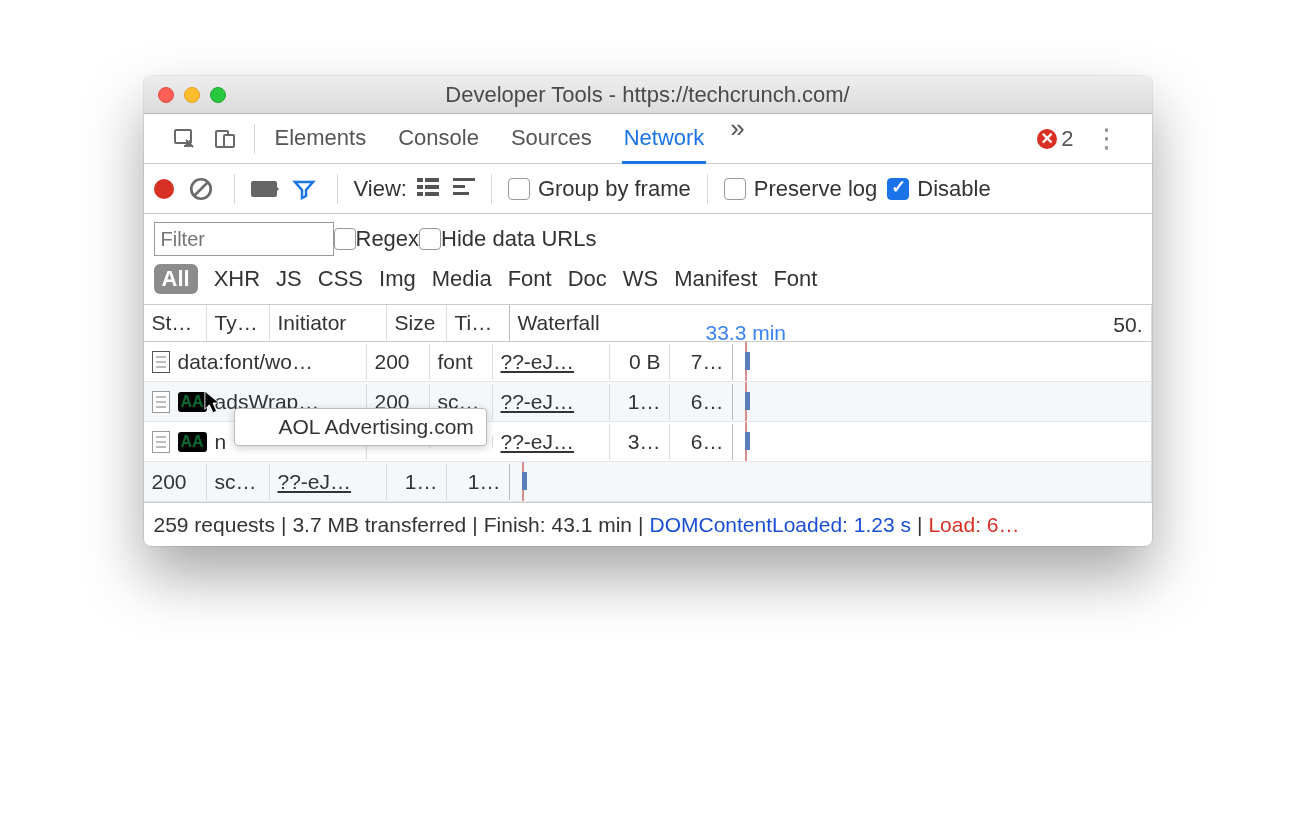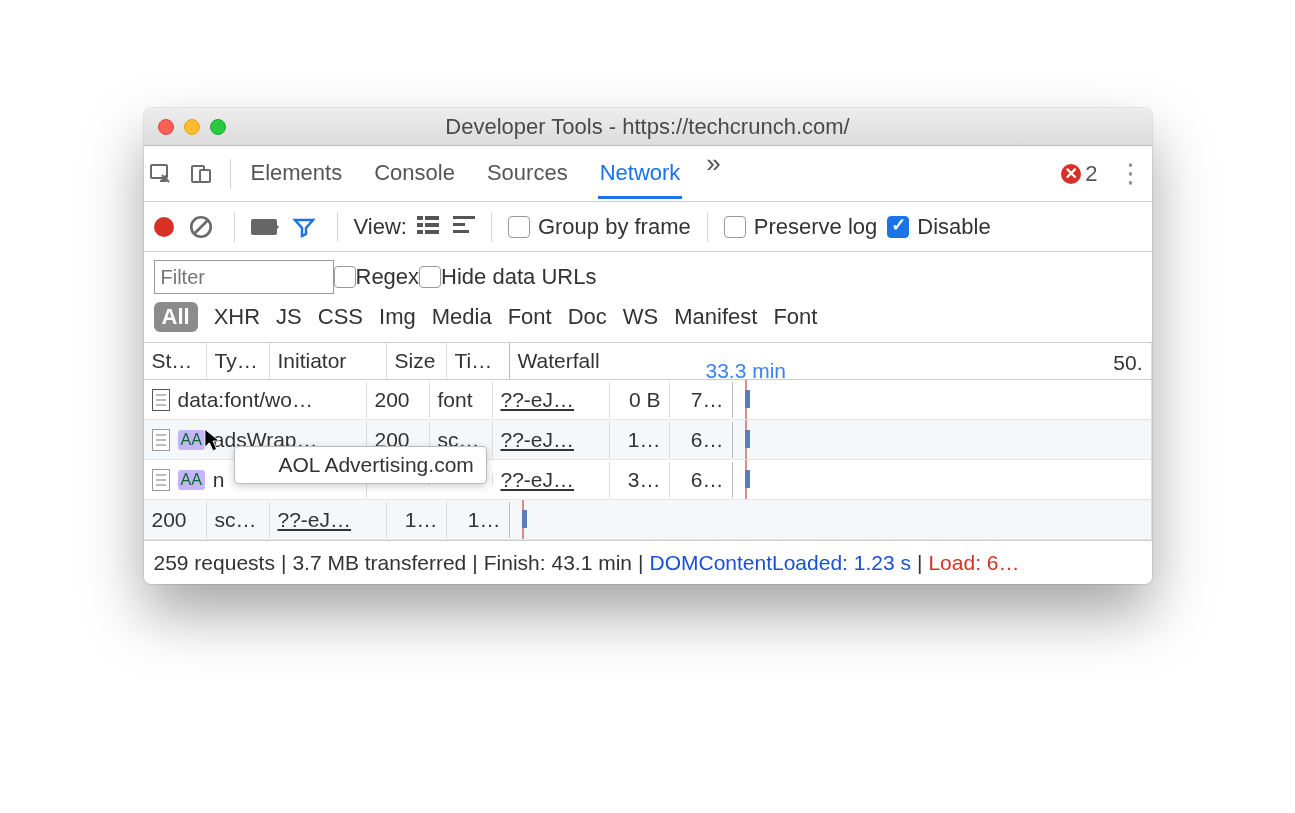--- a/index.html
+++ b/index.html
@@ -9,21 +9,21 @@
     font-size: 22px;
     color: #333;
     width: 1295px;
     height: 813px;
     display: flex;
     align-items: flex-start;
     justify-content: center;
   }
   .window {
     width: 1008px;
-    margin-top: 108px;
+    margin-top: 76px;
     border-radius: 7px;
     box-shadow: 0 30px 60px rgba(0,0,0,0.35), 0 0 0 1px rgba(0,0,0,0.08);
     background: #fff;
     overflow: hidden;
     position: relative;
   }
   .titlebar {
     height: 38px;
     background: linear-gradient(#ededed, #dcdcdc);
     border-bottom: 1px solid #bbb;
@@ -45,22 +45,22 @@
     left: 0; right: 0;
     text-align: center;
     color: #4a4a4a;
     font-size: 22px;
   }
 
   .tabstrip {
     display: flex;
     align-items: center;
     border-bottom: 1px solid #ccc;
-    height: 56px;
-    padding: 0 0;
+    height: 50px;
+    padding: 0 24px;
     gap: 6px;
   }
   .iconbtn {
     display: inline-flex;
     align-items: center;
     justify-content: center;
     width: 34px; height: 34px;
     color: #6a6a6a;
   }
   .vsep {
@@ -171,21 +171,21 @@
     align-items:center;
   }
   .trow.alt { background:#f4f8fb;}
   .td.col-name{display:flex;align-items:center;gap:8px;}
   .fileicon{
     width:18px;height:22px;border:1px solid #999;background:#fff;position:relative;flex:0 0 auto;
   }
   .fileicon:after{content:"";position:absolute;top:4px;left:3px;right:3px;height:2px;background:#bbb;box-shadow:0 5px 0 #bbb,0 10px 0 #bbb;}
   .fileicon.font{border:1.5px solid #555;background:transparent;}
   .aa {
-    background:#c4b5fd;color:#0a6b2f;font-weight:400;font-size:16px;
+    background:#000000;color:#0a6b2f;font-weight:700;font-size:16px;
     padding:1px 3px;border-radius:3px;flex:0 0 auto;
   }
   .initlink{color:#333;text-decoration:underline;}
   .wfcell{position:relative;height:100%;}
   .wfline{position:absolute;top:0;bottom:0;left:12px;width:2px;background:#d98c8c;}
   .wfbar{position:absolute;top:10px;height:18px;left:12px;width:5px;background:#5a7eb8;}
 
   .tooltip {
     position:absolute;
     left:236px; top:500px; 

